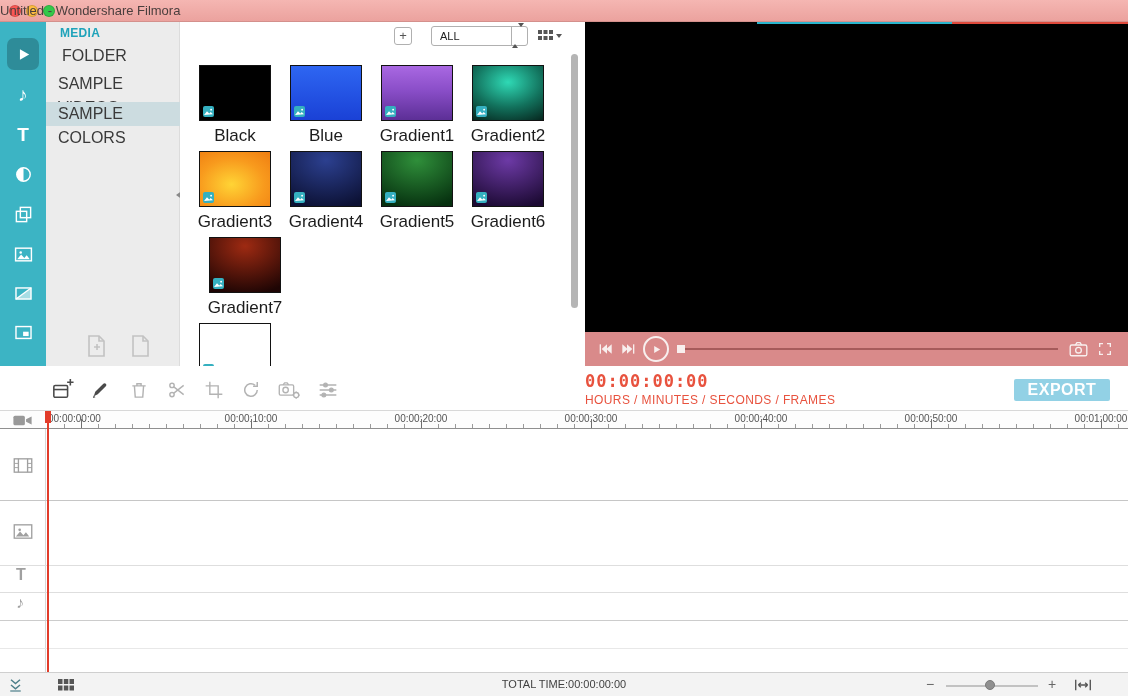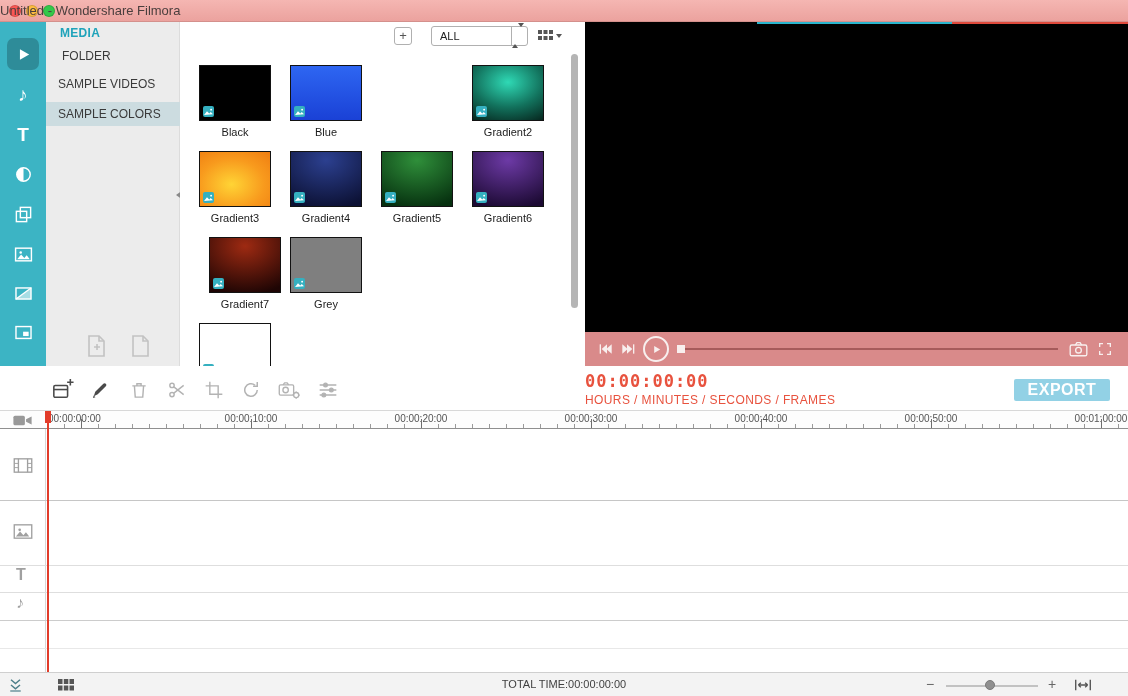--- a/index.html
+++ b/index.html
@@ -14,21 +14,21 @@
   #win-title{position:absolute;left:0;right:0;top:0;text-align:left;line-height:22px;font-size:13px;color:#4a3e3d;}
   
   #sidebar{left:0;top:22px;width:46px;height:344px;background:#3cb4c4;}
   .side-item{position:absolute;left:7px;width:32px;height:32px;display:flex;align-items:center;justify-content:center;
              color:#fff;border-radius:7px;}
   .side-item.sel{background:rgba(0,0,0,.22);}
   .glyph{font-weight:bold;font-size:19px;line-height:1;}
   
   #media-panel{left:46px;top:22px;width:134px;height:344px;background:#ececec;border-right:1px solid #dcdcdc;box-sizing:border-box;}
   #mp-title{position:absolute;left:14px;top:4px;font-size:12px;font-weight:bold;color:#1fa3ba;letter-spacing:.3px;}
-  .mp-item{position:absolute;left:0;width:134px;height:24px;line-height:24px;padding-left:12px;font-size:12px;color:#3a3a3a;box-sizing:border-box;}
+  .mp-item{position:absolute;left:0;width:134px;height:24px;line-height:24px;padding-left:12px;font-size:16px;color:#3a3a3a;box-sizing:border-box;}
   .mp-item.sel{background:#ccdce0;}
   .mp-bottom-ico{position:absolute;color:#c2c2c2;}
   
   #collapse-tab{left:176px;top:184px;width:10px;height:22px;display:flex;align-items:center;}
   .tri-left{width:0;height:0;border-top:5px solid transparent;border-bottom:5px solid transparent;border-right:7px solid #8a8a8a;}
   
   #library{left:180px;top:22px;width:405px;height:344px;background:#fff;overflow:hidden;}
   #add-btn{position:absolute;left:214px;top:5px;width:18px;height:18px;border:1px solid #b0b0b0;border-radius:3px;
            box-sizing:border-box;text-align:center;line-height:15px;font-size:13px;color:#555;background:#fff;}
   #filter-dd{position:absolute;left:251px;top:4px;width:97px;height:20px;border:1px solid #b0b0b0;border-radius:3px;
@@ -36,21 +36,21 @@
   #filter-val{position:absolute;left:8px;top:0;line-height:18px;font-size:11px;color:#222;}
   #dd-stepper{position:absolute;right:0;top:0;width:15px;height:18px;border-left:1px solid #b0b0b0;}
   .tri-up{width:0;height:0;border-left:3.5px solid transparent;border-right:3.5px solid transparent;border-bottom:4.5px solid #555;margin:2.5px auto 1.5px;}
   .tri-dn{width:0;height:0;border-left:3.5px solid transparent;border-right:3.5px solid transparent;border-top:4.5px solid #555;margin:0 auto;}
   #view-btn{position:absolute;left:358px;top:7px;width:26px;height:14px;display:flex;align-items:center;gap:3px;color:#555;}
   .caret-dn{width:0;height:0;border-left:3.5px solid transparent;border-right:3.5px solid transparent;border-top:4.5px solid #555;}
   .cell{position:absolute;width:90px;text-align:center;}
   .thumb{width:72px;height:56px;margin:0 auto;border:1px solid #121212;box-sizing:border-box;position:relative;}
   .badge{position:absolute;left:3px;bottom:3px;width:11px;height:11px;background:#35b0c0;border-radius:2px;
          display:flex;align-items:center;justify-content:center;}
-  .cell-label{margin-top:5px;font-size:11px;color:#1c1c1c;}
+  .cell-label{margin-top:5px;font-size:17px;color:#1c1c1c;}
   #lib-scroll{position:absolute;left:391px;top:32px;width:7px;height:254px;background:#b5b5b5;border-radius:4px;}
   
   #preview{left:585px;top:22px;width:543px;height:344px;background:#000;overflow:hidden;}
   .strip{position:absolute;top:0;height:2px;}
   #pv-bar{position:absolute;left:0;top:310px;width:543px;height:34px;background:#d98a8a;}
   .pv-ico{position:absolute;color:#f8efee;}
   #play-btn{position:absolute;left:58px;top:4px;width:26px;height:26px;border:2px solid #f8efee;border-radius:50%;
             box-sizing:border-box;display:flex;align-items:center;justify-content:center;color:#f8efee;}
   #pv-track{position:absolute;left:100px;top:16px;width:373px;height:2px;background:#a65b5b;}
   #pv-handle{position:absolute;left:92px;top:13px;width:8px;height:8px;background:#f8efee;}
@@ -220,20 +220,31 @@
     <div class="thumb" style="background: linear-gradient(rgb(46, 102, 242), rgb(26, 65, 214));">
       <span class="badge">
           <svg width="9" height="7" viewBox="0 0 12 9">
             <path d="M0 9l4-5 3 3 2-2 3 3z" fill="#fff"></path>
             <circle cx="9.5" cy="2" r="1.3" fill="#fff"></circle>
           </svg>
         </span>
     </div>
     <div class="cell-label">Blue</div>
   </div>
+  <div class="cell" style="left:192px;top:43px">
+    <div class="thumb" style="background: linear-gradient(rgb(169, 104, 226) 0%, rgb(138, 78, 200) 45%, rgb(92, 47, 150) 100%);">
+      <span class="badge">
+          <svg width="9" height="7" viewBox="0 0 12 9">
+            <path d="M0 9l4-5 3 3 2-2 3 3z" fill="#fff"></path>
+            <circle cx="9.5" cy="2" r="1.3" fill="#fff"></circle>
+          </svg>
+        </span>
+    </div>
+    <div class="cell-label">Gradient1</div>
+  </div>
   <div class="cell" style="left:283px;top:43px">
     <div class="thumb" style="background: radial-gradient(90% 85% at 50% 30%, rgb(47, 217, 181) 0%, rgb(18, 113, 92) 55%, rgb(6, 37, 29) 100%);">
       <span class="badge">
           <svg width="9" height="7" viewBox="0 0 12 9">
             <path d="M0 9l4-5 3 3 2-2 3 3z" fill="#fff"></path>
             <circle cx="9.5" cy="2" r="1.3" fill="#fff"></circle>
           </svg>
         </span>
     </div>
     <div class="cell-label">Gradient2</div>
@@ -287,31 +298,20 @@
   <div class="cell" style="left:20px;top:215px">
     <div class="thumb" style="background: radial-gradient(90% 90% at 50% 15%, rgb(158, 42, 18), rgb(30, 5, 4));">
       <span class="badge">
           <svg width="9" height="7" viewBox="0 0 12 9">
             <path d="M0 9l4-5 3 3 2-2 3 3z" fill="#fff"></path>
             <circle cx="9.5" cy="2" r="1.3" fill="#fff"></circle>
           </svg>
         </span>
     </div>
     <div class="cell-label">Gradient7</div>
-  </div>
-  <div class="cell" style="left:101px;top:215px">
-    <div class="thumb" style="background: rgb(127, 127, 127);">
-      <span class="badge">
-          <svg width="9" height="7" viewBox="0 0 12 9">
-            <path d="M0 9l4-5 3 3 2-2 3 3z" fill="#fff"></path>
-            <circle cx="9.5" cy="2" r="1.3" fill="#fff"></circle>
-          </svg>
-        </span>
-    </div>
-    <div class="cell-label">Grey</div>
   </div>
 
   <div class="cell" style="left:10px;top:301px">
     <div class="thumb" style="background: rgb(255, 255, 255);">
       <span class="badge"></span>
     </div>
     <div class="cell-label"></div>
   </div>
 
   <div id="lib-scroll"></div>

